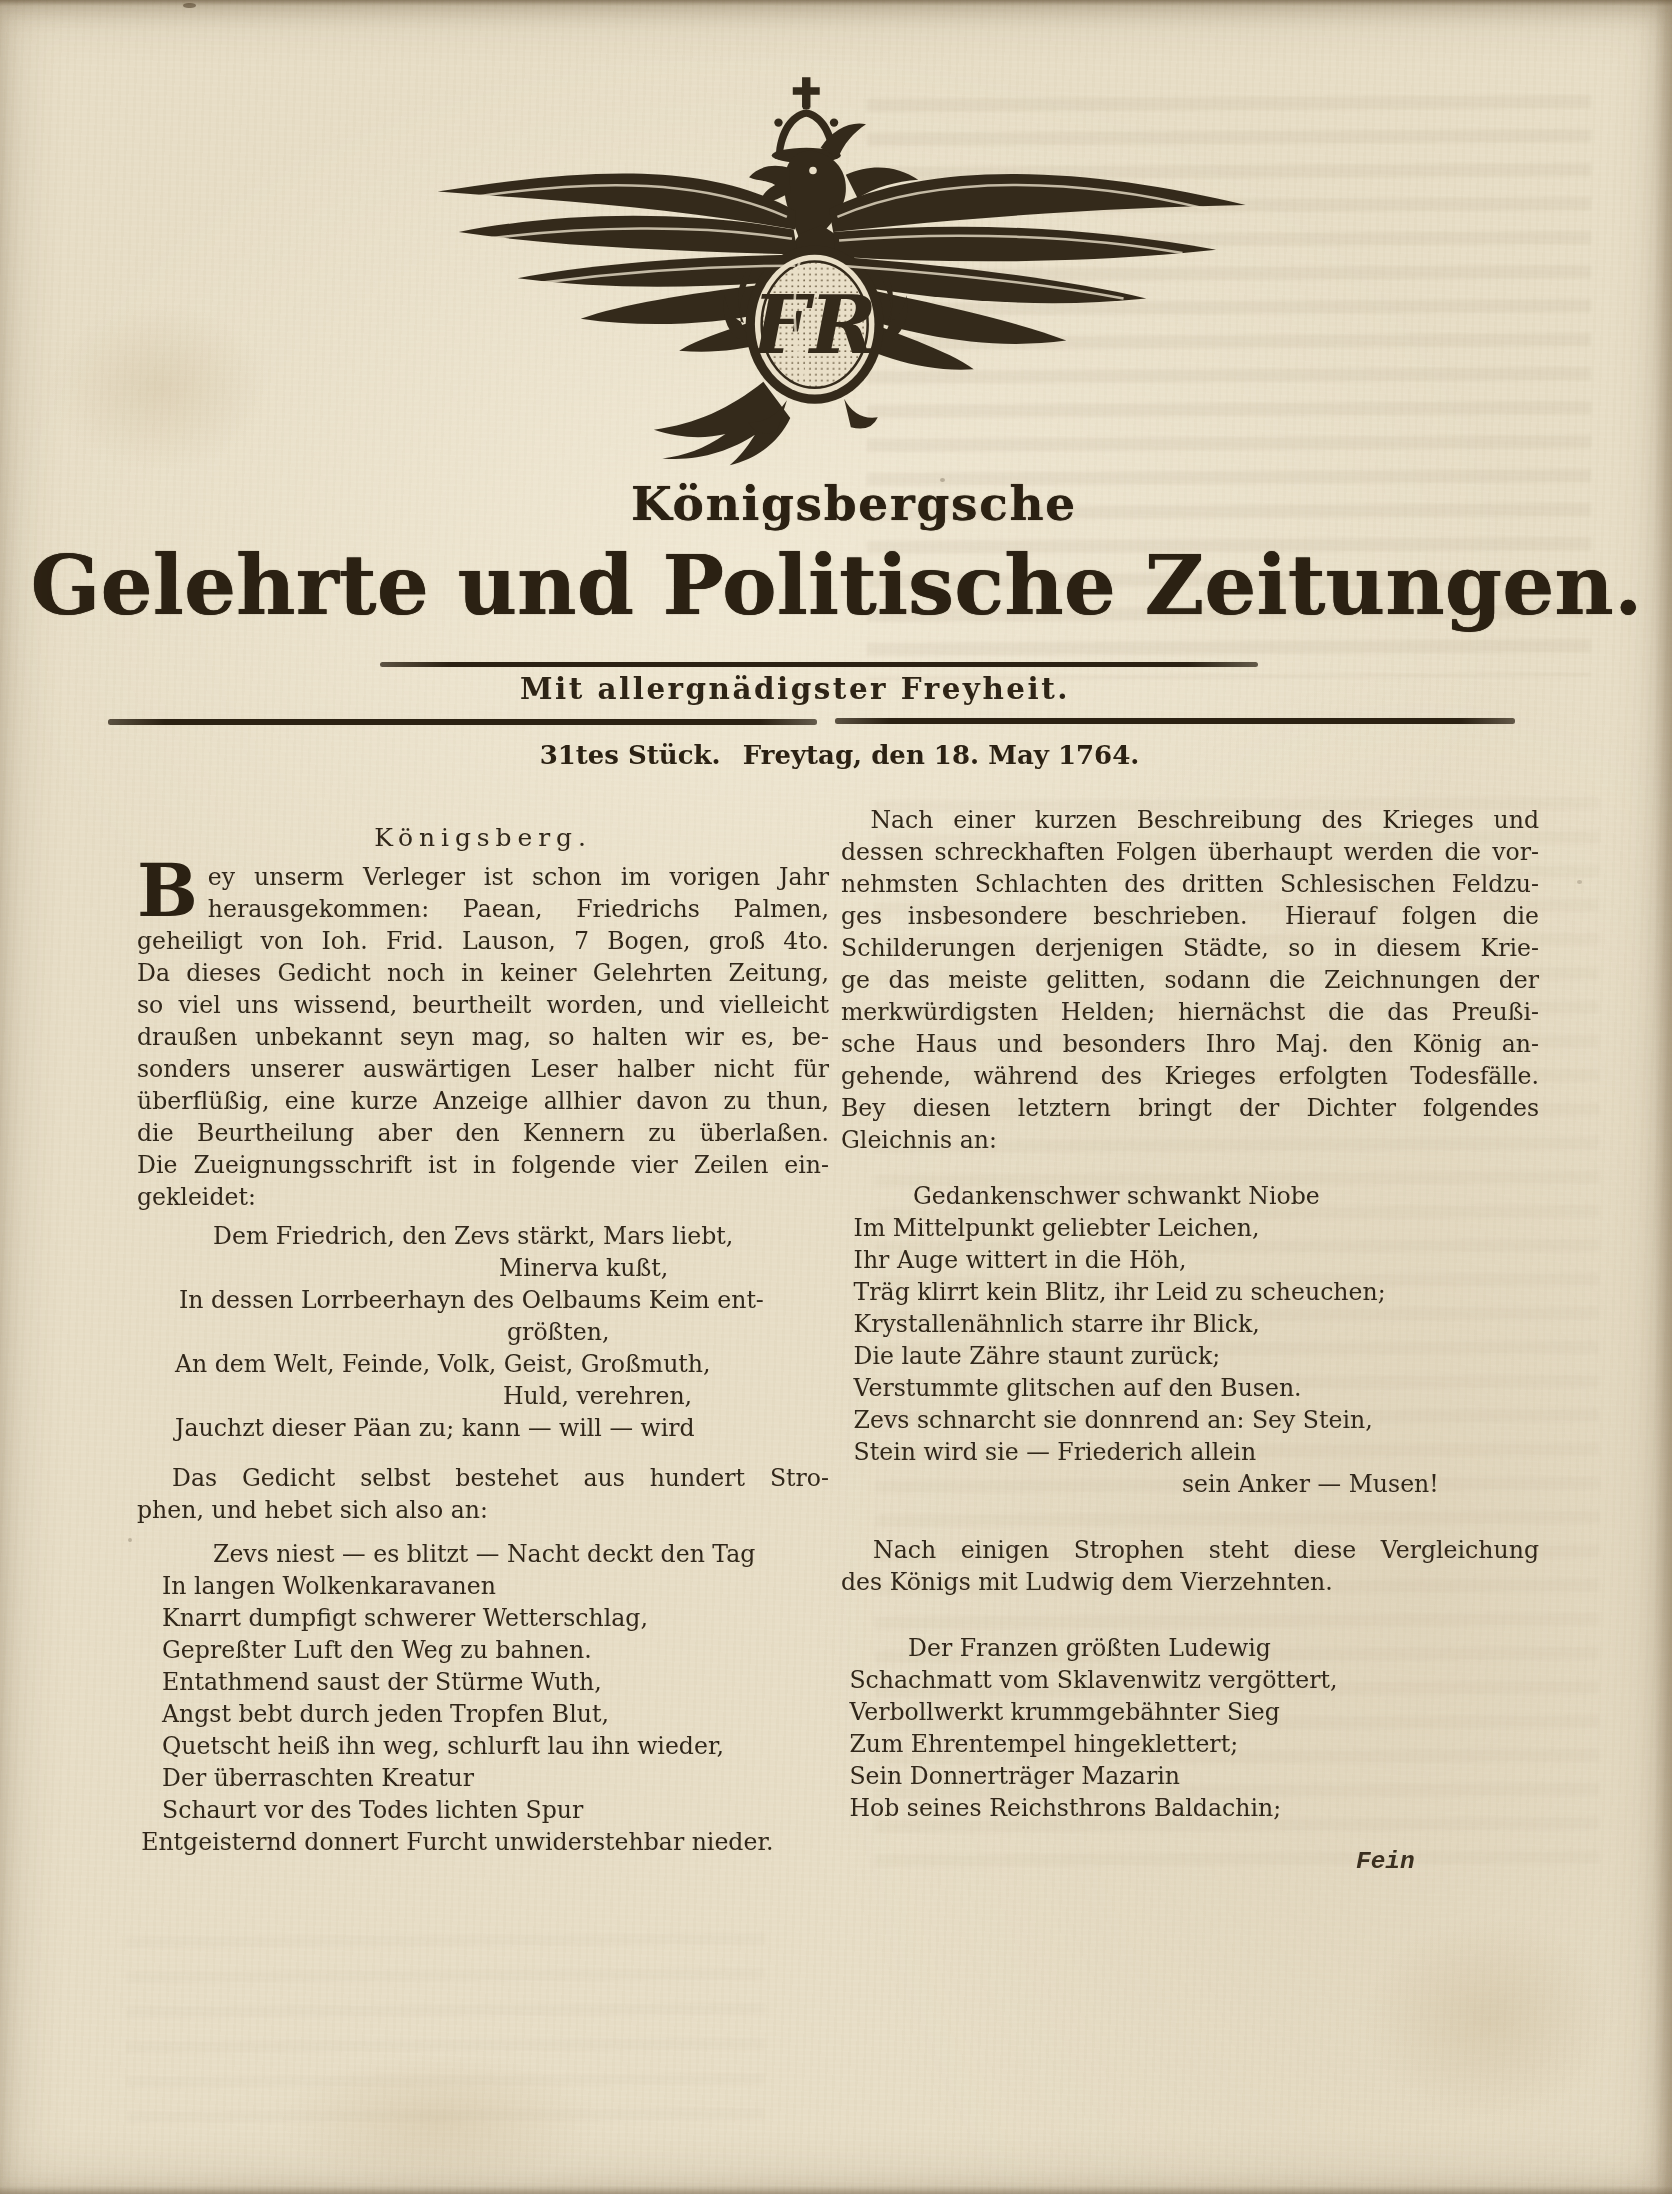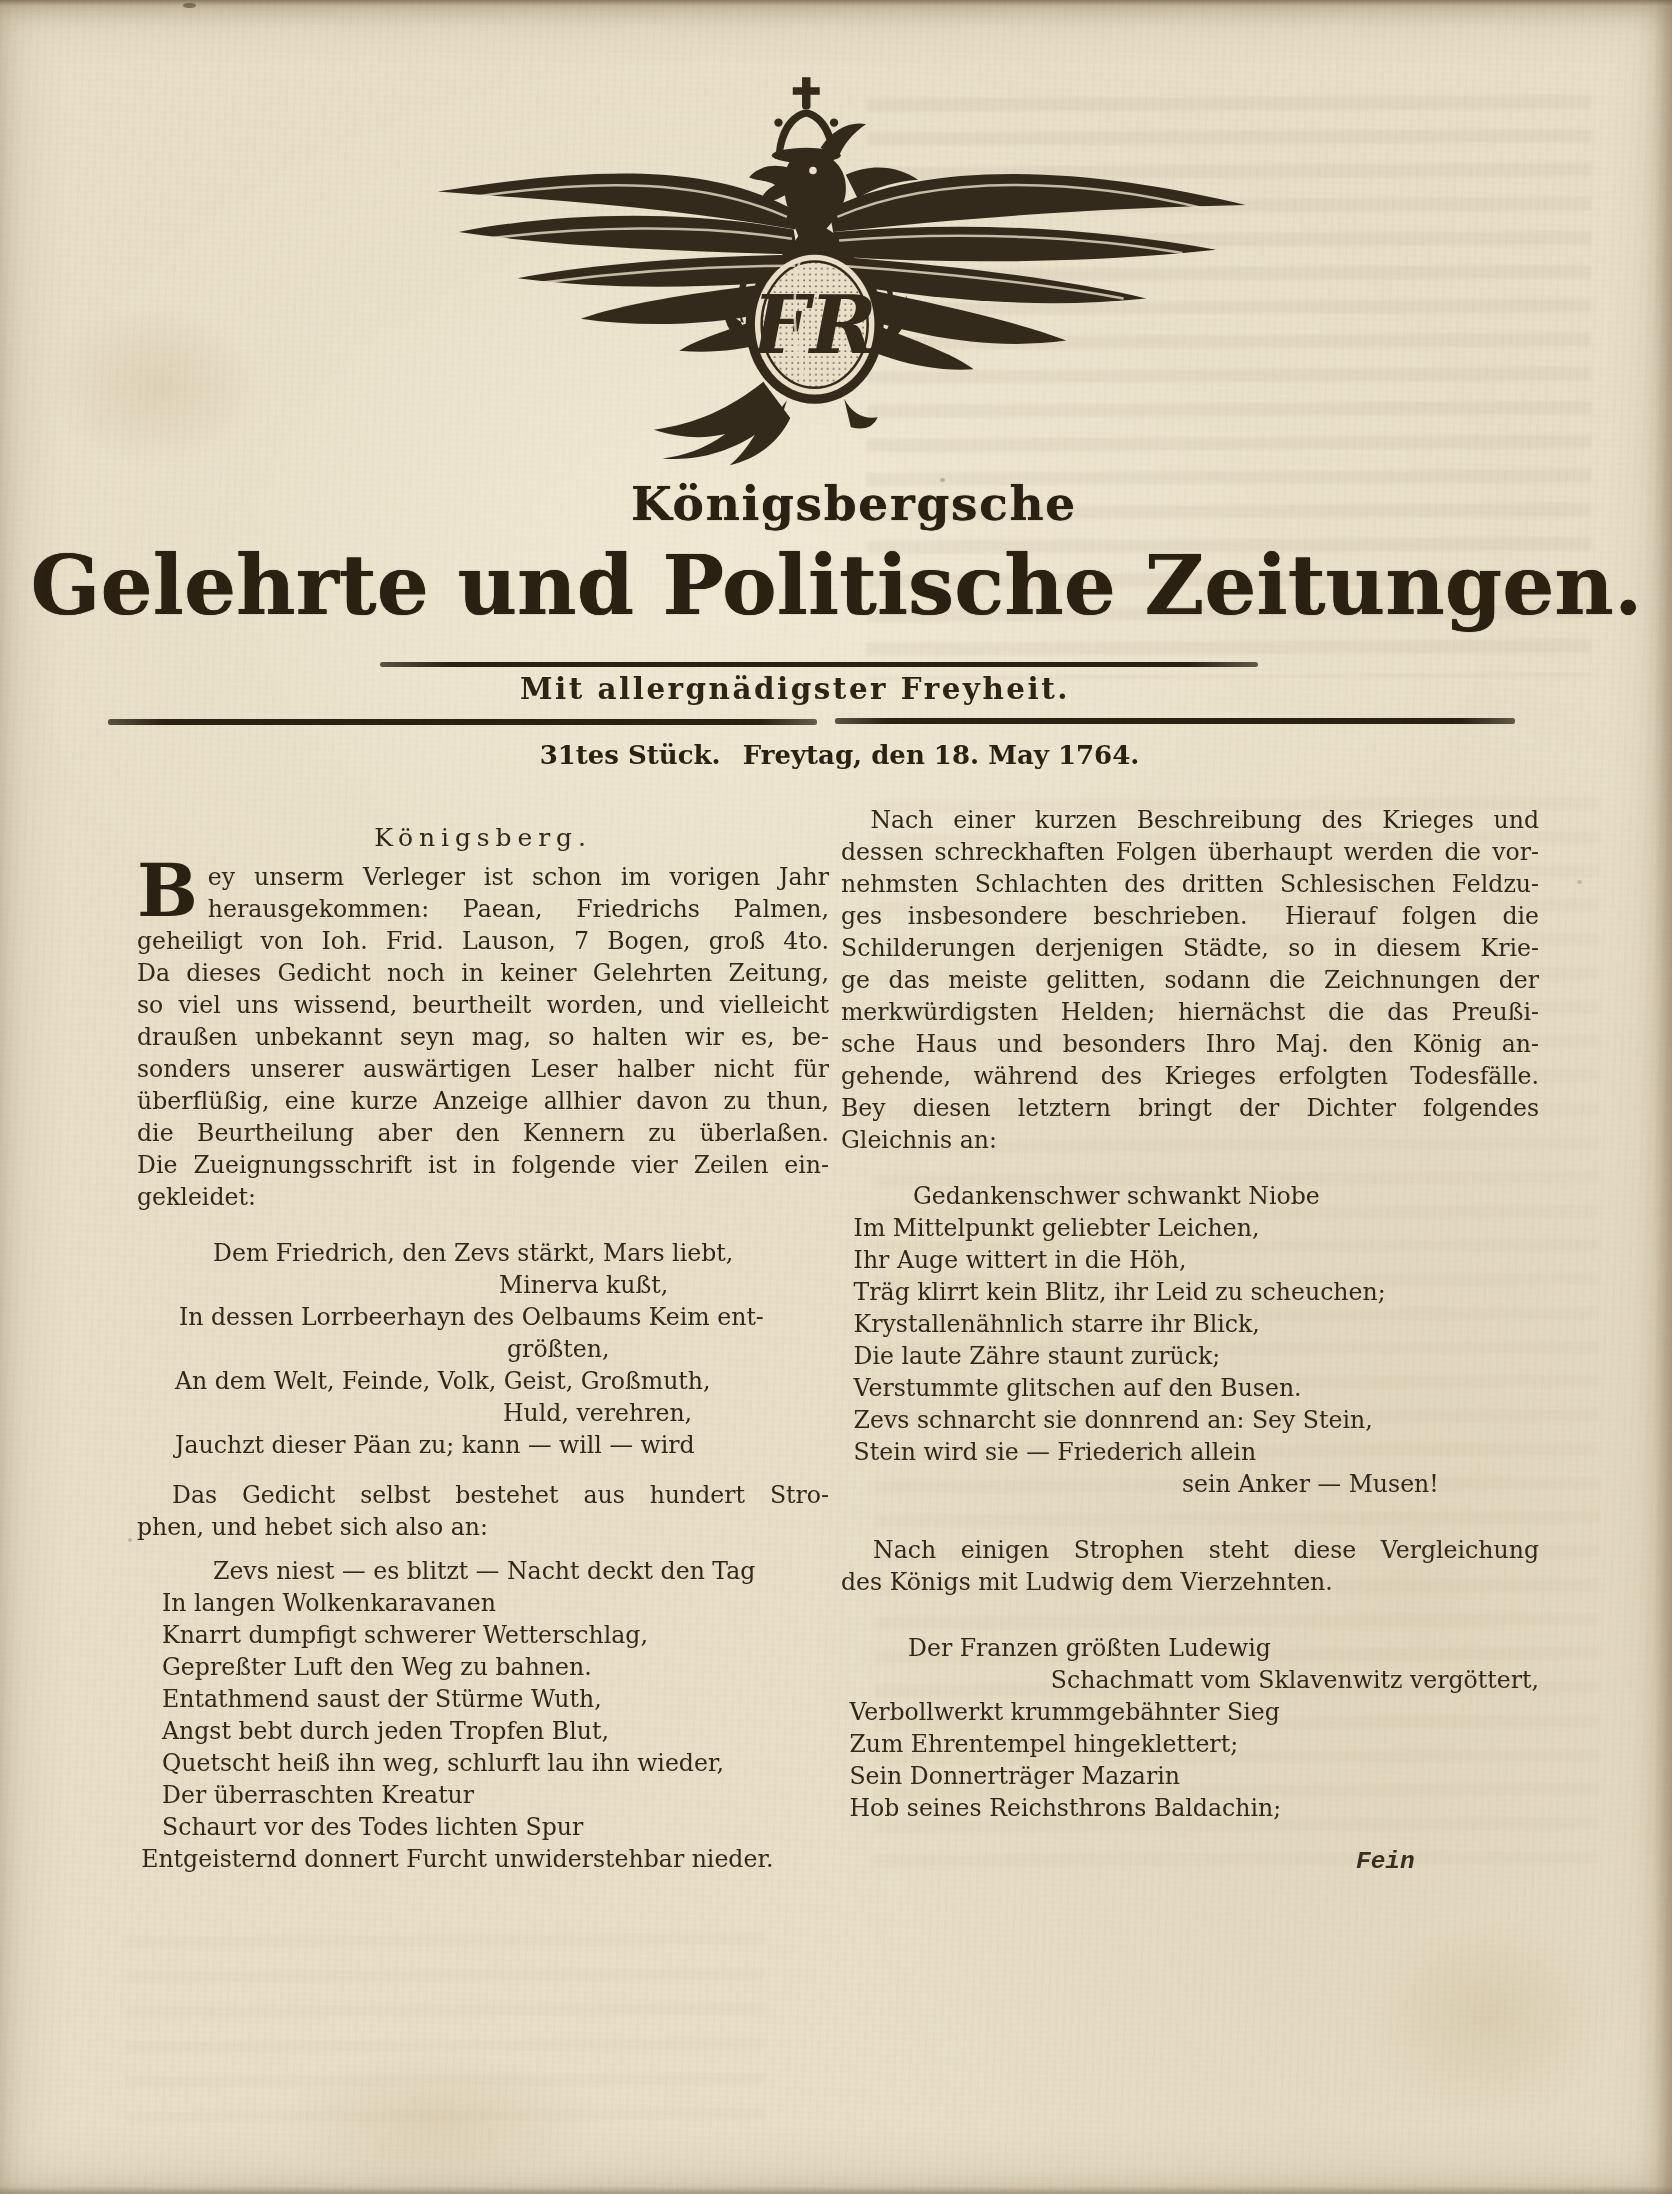--- a/index.html
+++ b/index.html
@@ -62,21 +62,21 @@
   #col-right{left:841px;top:804px;width:698px;}
   .block{position:relative;}
   .b-heading{font-size:25px;letter-spacing:5.9px;margin-top:21px;}
   .tline{min-height:32px;}
   .al-j{text-align:justify;text-align-last:justify;}
   .al-l{text-align:left;}
   .al-c{text-align:center;}
   .dropcap{float:left;font-size:72px;line-height:57px;height:62px;
     font-weight:bold;margin:1.7px 10px 0 0;color:#2b2113;}
   #col-left .block:nth-child(2){margin-top:6.7px;}
-  #col-left .block:nth-child(3){margin-top:24px;}
+  #col-left .block:nth-child(3){margin-top:7px;}
   #col-left .block:nth-child(4){margin-top:18.5px;}
   #col-left .block:nth-child(5){margin-top:11.8px;}
   #col-right .block:nth-child(2){margin-top:23.6px;}
   #col-right .block:nth-child(3){margin-top:34px;}
   #col-right .block:nth-child(4){margin-top:34px;}
 
   .catchword{position:absolute;left:1356px;top:1848px;font-size:24.4px;font-weight:bold;
     font-style:italic;color:#3a2f1f;font-family:Liberation Mono, monospace;}
 </style>
 </head>
@@ -234,21 +234,21 @@
         <div class="tline al-l" style="padding-left: 12.6px;">Zevs schnarcht sie donnrend an: Sey Stein,</div>
         <div class="tline al-l" style="padding-left: 12.6px;">Stein wird sie — Friederich allein</div>
         <div class="tline al-l" style="padding-left: 341px;">sein Anker — Musen!</div>
       </div>
       <div class="block b-para">
         <div class="tline al-j" style="padding-left: 32px;">Nach einigen Strophen steht diese Vergleichung</div>
         <div class="tline al-l">des Königs mit Ludwig dem Vierzehnten.</div>
       </div>
       <div class="block b-verse">
         <div class="tline al-l" style="padding-left: 67px;">Der Franzen größten Ludewig</div>
-        <div class="tline al-l" style="padding-left: 8.4px; text-align: right;">Schachmatt vom Sklavenwitz vergöttert,</div>
+        <div class="tline al-l" style="padding-left: 8.4px;">Schachmatt vom Sklavenwitz vergöttert,</div>
         <div class="tline al-l" style="padding-left: 8.4px;">Verbollwerkt krummgebähnter Sieg</div>
         <div class="tline al-l" style="padding-left: 8.4px;">Zum Ehrentempel hingeklettert;</div>
         <div class="tline al-l" style="padding-left: 8.4px;">Sein Donnerträger Mazarin</div>
         <div class="tline al-l" style="padding-left: 8.4px;">Hob seines Reichsthrons Baldachin;</div>
       </div>
     </div>
 
   <div class="catchword">Fein</div>
 
   <div class="speck s1"></div>

